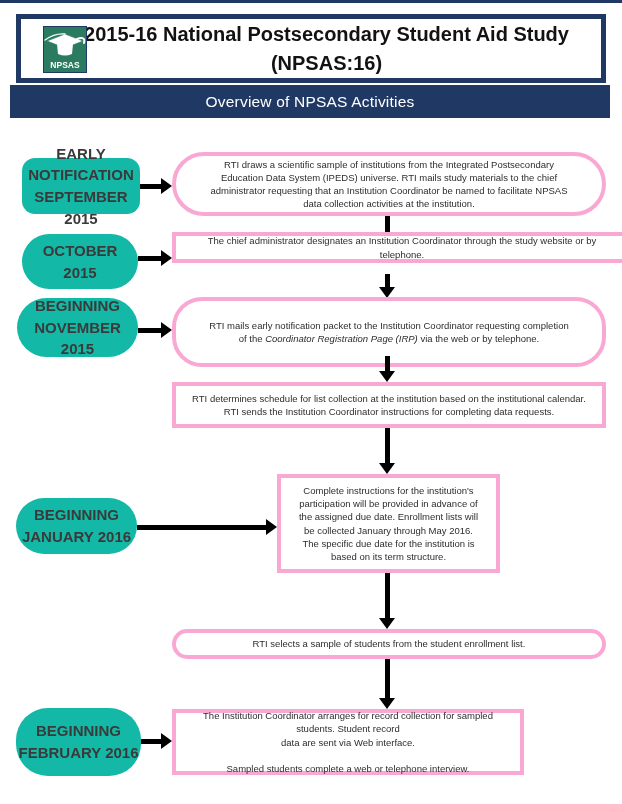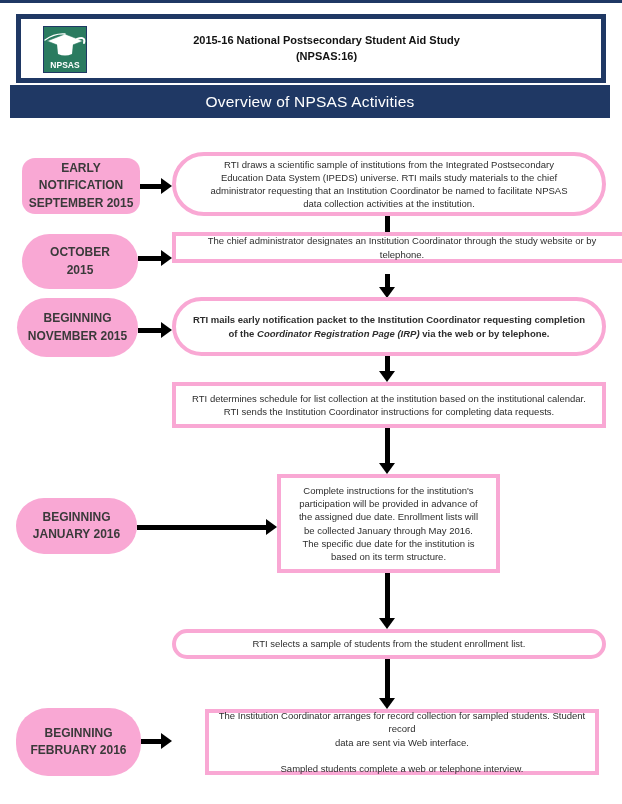--- a/index.html
+++ b/index.html
@@ -2,27 +2,27 @@
 <html><head>
 <meta charset="utf-8">
 <style>
   html,body{margin:0;padding:0;background:#fff;}
   #page{position:relative;width:622px;height:804px;background:#ffffff;font-family:"Liberation Sans",sans-serif;overflow:hidden;}
   .topbar{position:absolute;left:0;top:0;width:622px;height:3px;background:#1f3864;}
 
   
   .header-box{position:absolute;left:16px;top:14px;width:580px;height:59px;background:#fff;border:5px solid #1f3864;display:flex;align-items:center;}
   .logo{position:absolute;left:22px;top:7px;width:44px;height:47px;}
-  .title{flex:1;text-align:center;padding-left:58px;padding-right:27px;font-weight:bold;font-size:11px;line-height:1.45;color:#121212;}
+  .title{flex:1;text-align:center;padding-left:58px;padding-right:27px;font-weight:bold;font-size:20px;line-height:1.45;color:#121212;}
 
   
   .banner{position:absolute;left:10px;top:85px;width:600px;height:33px;background:#1f3864;display:flex;align-items:center;justify-content:center;color:#fff;font-size:15.5px;letter-spacing:.2px;}
 
   
-  .pill{position:absolute;background:#f9a8d4;color:#3a3a3a;font-weight:bold;font-size:12px;line-height:1.45;display:flex;align-items:center;justify-content:center;text-align:center;}
+  .pill{position:absolute;background:#14b8a6;color:#3a3a3a;font-weight:bold;font-size:15px;line-height:1.45;display:flex;align-items:center;justify-content:center;text-align:center;}
 
   
   .stepbox{position:absolute;background:#fff;border:4px solid #f9a8d4;box-sizing:border-box;display:flex;align-items:center;justify-content:center;text-align:center;color:#2d2d2d;font-size:9.5px;line-height:1.38;padding:2px 8px;}
   .stepbox .italic{font-style:italic;}
 
   
   .varrow{position:absolute;width:16px;}
   .varrow .shaft{position:absolute;left:5.5px;top:0;width:5px;height:calc(100% - 10px);background:#000;}
   .varrow .head{position:absolute;left:0;bottom:0;width:0;height:0;border-left:8px solid transparent;border-right:8px solid transparent;border-top:11px solid #000;}
   .harrow{position:absolute;height:16px;}
@@ -75,21 +75,21 @@
   <div class="varrow" style="left:379px;top:274px;height:24px;">
     <div class="shaft"></div>
       <div class="head"></div>
   </div>
 
   <div class="pill" style="left:17px;top:298px;width:121px;height:59px;border-radius:30px;">BEGINNING<br>NOVEMBER 2015</div>
   <div class="harrow" style="left:138px;top:322px;width:34px;">
     <div class="shaft"></div>
       <div class="head"></div>
   </div>
-  <div class="stepbox" style="left:172px;top:297px;width:434px;height:59px;border-radius:30px;font-weight:bold;">
+  <div class="stepbox" style="left:172px;top:297px;width:434px;height:70px;border-radius:30px;">
     <div>
       <div>RTI mails early notification packet to the Institution Coordinator requesting completion</div>
       <div><span>of the </span><span class="italic">Coordinator Registration Page (IRP)</span><span> via the web or by telephone.</span></div>
     </div>
   </div>
   <div class="varrow" style="left:379px;top:356px;height:26px;">
     <div class="shaft"></div>
       <div class="head"></div>
   </div>
 
@@ -114,20 +114,20 @@
   <div class="varrow" style="left:379px;top:659px;height:50px;">
     <div class="shaft"></div>
       <div class="head"></div>
   </div>
 
   <div class="pill" style="left:16px;top:708px;width:125px;height:68px;border-radius:32px;">BEGINNING<br>FEBRUARY 2016</div>
   <div class="harrow" style="left:141px;top:733px;width:31px;">
     <div class="shaft"></div>
       <div class="head"></div>
   </div>
-  <div class="stepbox" style="left:172px;top:709px;width:394px;height:66px;margin-left:33px;">
+  <div class="stepbox" style="left:172px;top:709px;width:352px;height:66px;">
     <div>
       <div>The Institution Coordinator arranges for record collection for sampled students. Student record<br>data are sent via Web interface.</div>
       <div class="para-gap"></div>
       <div>Sampled students complete a web or telephone interview.</div>
     </div>
   </div>
 </div>
 
 </body></html>

